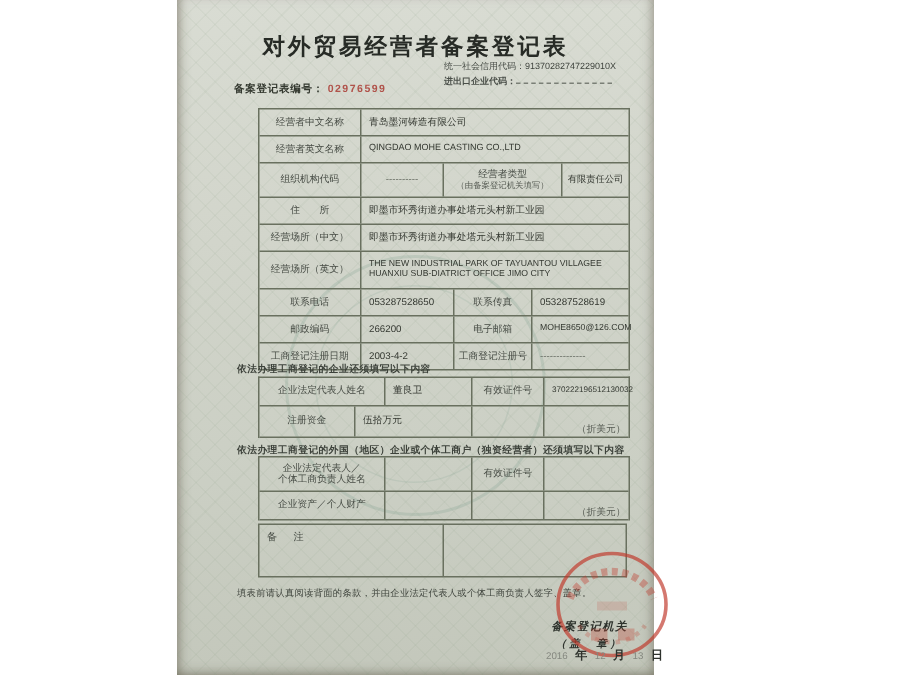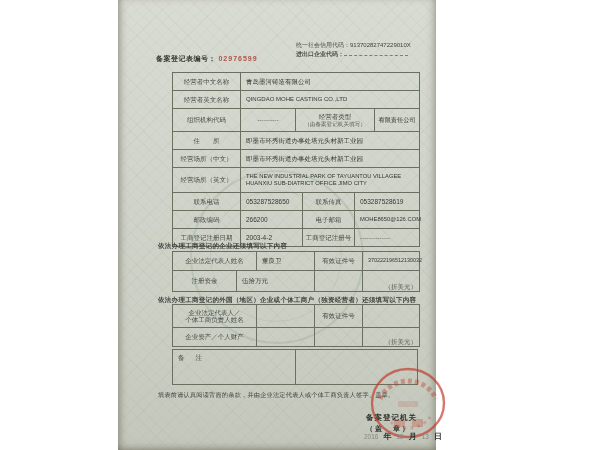--- a/index.html
+++ b/index.html
@@ -44,36 +44,37 @@
   .tc:last-child{border-right:none;}
   .tc.lab{color:#474c45;}
   .tc.val{align-items:flex-start;text-align:left;padding-left:5px;color:#343831;}
   .tc.valc{color:#343831;}
   .tc .sub{font-size:5.6px;line-height:6.5px;color:#565b53;}
   .seshead{position:absolute;left:40px;font-size:6.5px;font-weight:bold;color:#3d423b;letter-spacing:.3px;}
   .remarks{position:absolute;left:54px;top:349px;width:246px;height:36px;border:1px solid #69705f;box-sizing:border-box;}
   .remarks .rlab{position:absolute;left:5px;top:3px;font-size:6.8px;color:#474c45;letter-spacing:2px;}
   .remarks .rdiv{position:absolute;left:50%;top:0;width:1px;height:100%;background:#69705f;}
   .footnote{position:absolute;left:40px;top:391px;width:262px;font-size:6.2px;color:#3e433c;letter-spacing:.2px;}
-  .stamp-print{position:absolute;left:248px;width:78px;color:#2e332d;}
+  .stamp-print{position:absolute;left:236px;width:78px;text-align:center;color:#2e332d;font-style:italic;}
   .stamp-print.l1{top:413px;font-size:7.5px;font-weight:bold;letter-spacing:1px;}
   .stamp-print.l2{top:424px;font-size:7px;font-weight:bold;letter-spacing:2px;}
   .stamp-svg{position:absolute;left:250px;top:365px;opacity:.85;}
   .dateline{position:absolute;left:246px;top:431px;display:flex;align-items:baseline;gap:5px;}
   .dateline .unit{font-size:8px;font-weight:bold;color:#2e322d;}
   .dateline .dval{font-size:6.5px;color:#84877f;}
 </style>
 </head>
 <body>
 
 <div class="photo">
 
   <div class="wmk-circle" style="left:72px;top:170px;width:170px;height:170px;border:2px solid rgba(120,155,135,.22);"></div>
   <div class="wmk-circle" style="left:92px;top:190px;width:130px;height:130px;border:1px solid rgba(120,155,135,.16);"></div>
 
+  <div class="title">对外贸易经营者备案登记表</div>
 
   <div class="codes">
     <div>
       <span>统一社会信用代码：</span><span class="cv">91370282747229010X</span>
     </div>
     <div>
       <span style="font-weight:bold;">进出口企业代码：</span><span class="dash"></span>
     </div>
   </div>
 

